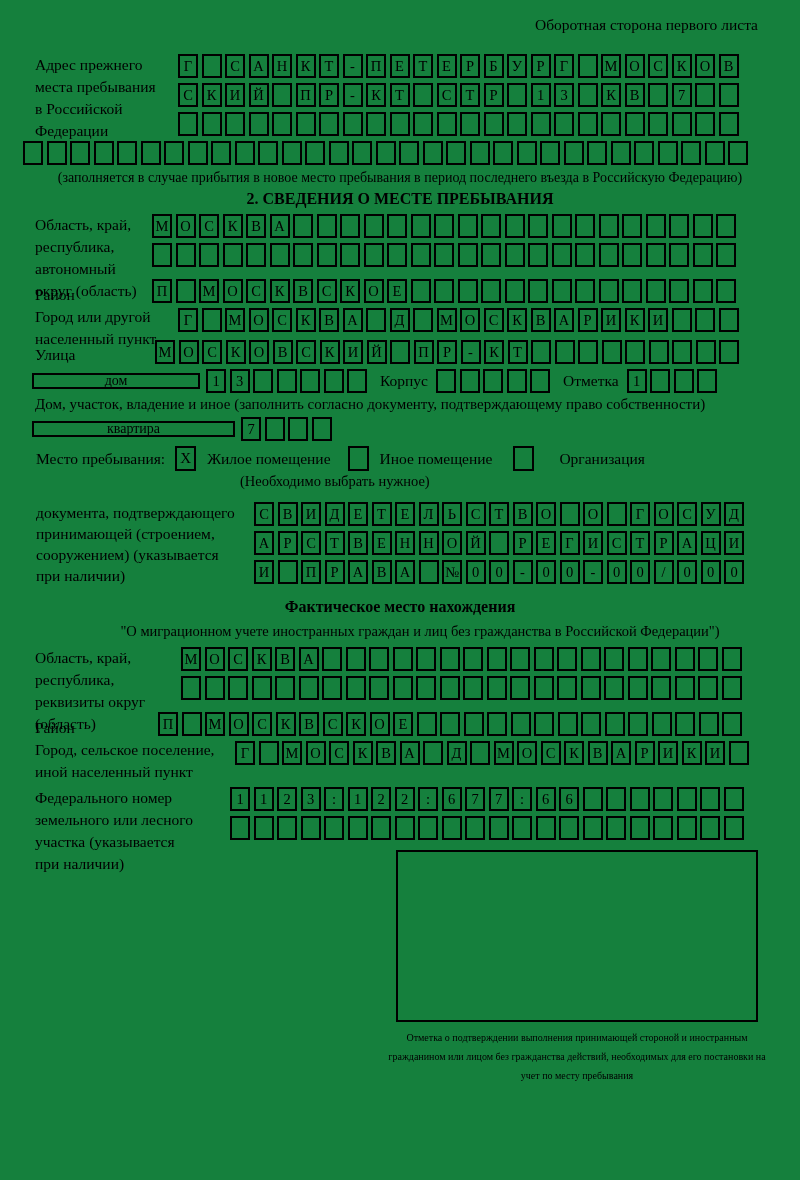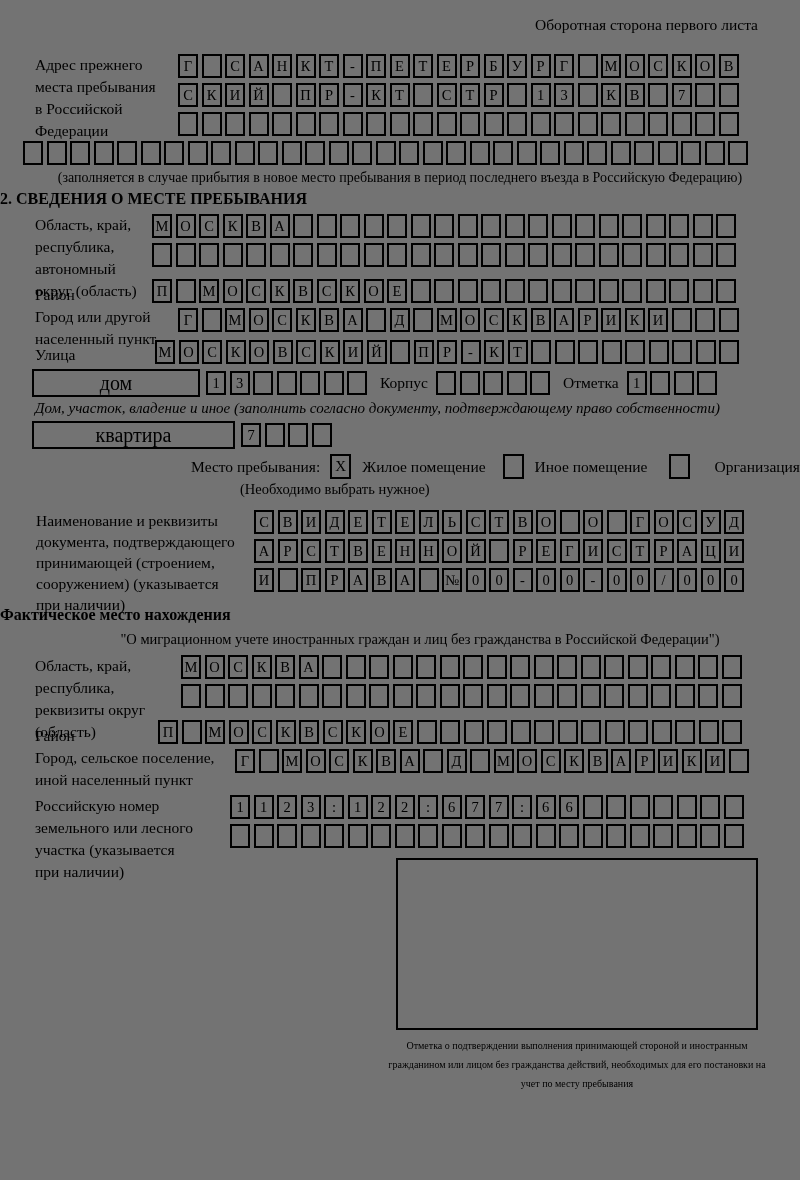--- a/index.html
+++ b/index.html
@@ -1,44 +1,44 @@
 <!DOCTYPE html>
 <html><head>
 <meta charset="utf-8">
 <style>
   html,body{margin:0;padding:0;background:#fff;}
-  .page{position:relative;width:800px;height:1180px;background:#737373;color:#000;
+  .page{position:relative;width:800px;height:1180px;background:#15803d;color:#000;
         font-family:"Liberation Serif","DejaVu Serif",serif;overflow:hidden;}
   .header-note{margin:16px 42px 0 0;text-align:right;font-size:15.5px;}
 
   .frow{position:relative;}
   .flabel{position:absolute;left:35px;top:0;font-size:15.5px;line-height:22px;white-space:nowrap;}
   .flabel div{white-space:nowrap;}
 
   .cellrow{display:flex;gap:3.5px;margin-bottom:5px;}
   .cell{flex:0 0 20px;width:20px;height:24px;border:2px solid #000;box-sizing:border-box;
         display:flex;align-items:center;justify-content:center;font-size:14.5px;line-height:1;}
 
   .ml178{margin-left:178px}.ml23{margin-left:23px}.ml152{margin-left:152px}
   .ml155{margin-left:155px}.ml181{margin-left:181px}.ml158{margin-left:158px}
   .ml235{margin-left:235px}.ml230{margin-left:230px}.ml254{margin-left:254px}
 
   .caption-center{text-align:center;font-size:14px;margin-top:1px;}
-  .caption-left{font-size:15px;margin:1px 12px 4px 35px;font-style:italic;}
-  .sec-title{text-align:left;font-weight:bold;font-size:16px;margin:4px 0 6px 0;}
+  .caption-left{font-size:15px;margin:1px 12px 4px 35px;}
+  .sec-title{text-align:center;font-weight:bold;font-size:16px;margin:4px 0 6px 0;}
 
   .bigrow{display:flex;align-items:center;margin-left:32px;margin-bottom:3px;}
-  .bigbox{border:2px solid #000;height:28px;box-sizing:border-box;display:flex;
-          align-items:center;justify-content:center;font-size:20px;text-align:center;}
+  .bigbox{border:2px solid #000;height:16px;box-sizing:border-box;display:flex;
+          align-items:center;justify-content:center;font-size:14px;text-align:center;}
   .bigbox.house{width:168px;margin-right:6px;}
   .bigbox.flat{width:203px;margin-right:6px;}
   .inlbl{font-size:15.5px;margin:0 8px 0 13px;white-space:nowrap;font-family:Liberation Serif, serif;}
   .bigrow .cellrow{margin-bottom:0;}
 
-  .checkrow{display:flex;align-items:center;margin:5px 0 0 36px;font-size:15.5px;justify-content:flex-end;}
+  .checkrow{display:flex;align-items:center;margin:5px 0 0 36px;font-size:15.5px;}
   .checkbox{width:21px;height:25px;border:2px solid #000;box-sizing:border-box;
             display:inline-flex;align-items:center;justify-content:center;font-size:15px;flex:0 0 21px;}
   .opt-label{margin:0 0 0 11px;white-space:nowrap;}
   .hint{font-size:14.5px;margin:2px 0 0 240px;}
 
   .fact-cap{ text-align:center;font-size:14.5px;line-height:19px;margin-left:120px;width:600px;}
   .stamp-box{width:362px;height:172px;border:2px solid #000;box-sizing:border-box;
              margin:10px 0 0 396px;}
   .stamp-caption{width:390px;margin:6px 0 0 382px;text-align:center;font-size:10px;line-height:19px;}
 
@@ -378,21 +378,20 @@
     <span class="opt-label" style="margin-right:17px;">Жилое помещение</span>
     <span class="checkbox"></span>
     <span class="opt-label" style="margin-right:21px;">Иное помещение</span>
     <span class="checkbox"></span>
     <span class="opt-label" style="margin-left:25px;">Организация</span>
   </div>
   <div class="hint">(Необходимо выбрать нужное)</div>
 
   <div class="frow mt12">
     <div class="flabel" style="left:36px;line-height:21px;">
-      <div>Наименование и реквизиты</div>
       <div>документа, подтверждающего</div>
       <div>принимающей (строением,</div>
       <div>сооружением) (указывается</div>
       <div>при наличии)</div>
     </div>
     <div class="cellrow ml254">
         <span class="cell">С</span>
         <span class="cell">В</span>
         <span class="cell">И</span>
         <span class="cell">Д</span>
@@ -583,21 +582,21 @@
         <span class="cell">Р</span>
         <span class="cell">И</span>
         <span class="cell">К</span>
         <span class="cell">И</span>
         <span class="cell"></span>
       </div>
   </div>
 
   <div class="frow mt6">
     <div class="flabel">
-      <div>Российскую номер</div>
+      <div>Федерального номер</div>
       <div>земельного или лесного</div>
       <div>участка (указывается</div>
       <div>при наличии)</div>
     </div>
     <div class="cellrow ml230" style="margin-top:22px;">
         <span class="cell">1</span>
         <span class="cell">1</span>
         <span class="cell">2</span>
         <span class="cell">3</span>
         <span class="cell">:</span>

